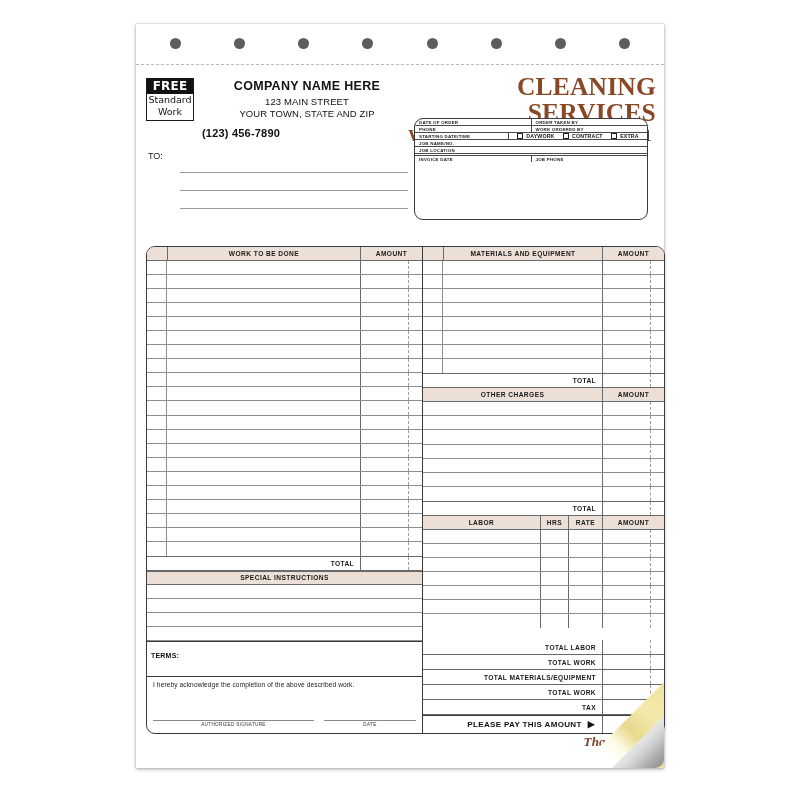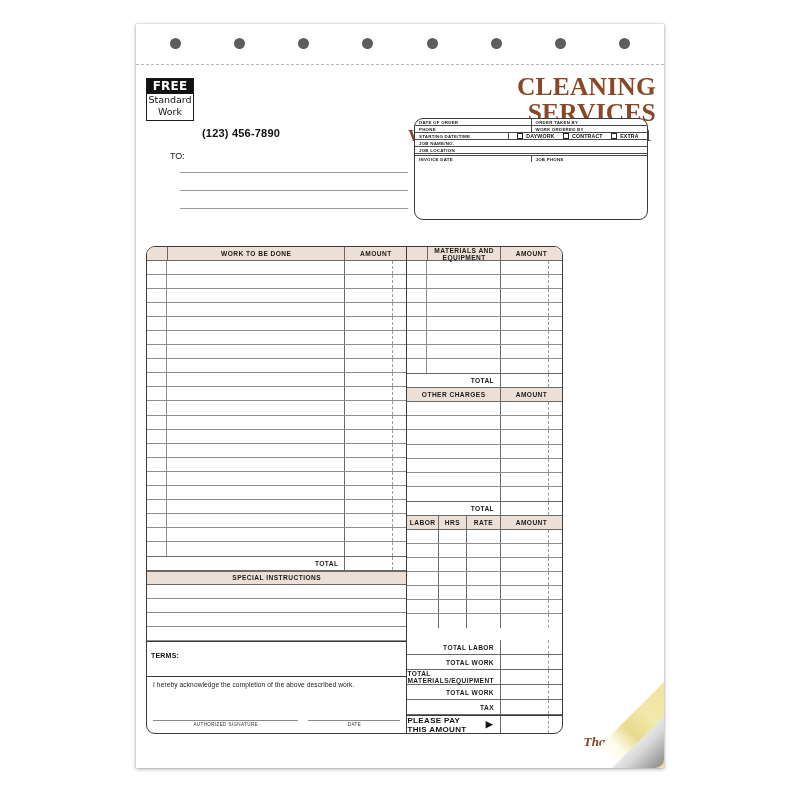--- a/index.html
+++ b/index.html
@@ -53,21 +53,21 @@
   #company { position:absolute; left:66px; top:11px; width:210px; text-align:center; }
   #company-name { font-size:12.5px; font-weight:bold; color:#111; letter-spacing:.3px; }
   #company-street { font-size:9.5px; color:#111; margin-top:3px; letter-spacing:.1px; }
   #company-city { font-size:9.5px; color:#111; margin-top:1px; letter-spacing:.1px; }
 
   #phone {
     position:absolute; left:66px; top:59px; width:210px; 
     font-size:11px; font-weight:bold; color:#111; letter-spacing:.2px;
   }
 
-  #to-label { position:absolute; left:34px; top:83px; font-size:9px; color:#222; }
+  #to-label { position:absolute; left:12px; top:83px; font-size:9px; color:#222; }
   .addr-line { position:absolute; left:44px; width:228px; border-top:1.4px solid #9a9a9a; }
 
   
   #infobox {
     position:absolute; left:278px; top:50px; width:234px; height:102px;
     border:1.3px solid #3a3a3a; border-radius:9px; overflow:hidden; background:#fff;
   }
   .irow { display:flex; width:100%; border-bottom:1px solid #4a4a4a; }
   .irow:last-child { border-bottom:none; }
   .icell { position:relative; flex:1; padding:1px 0 0 4px; overflow:hidden; }
@@ -93,21 +93,21 @@
     font-family:"Liberation Serif", serif;
     font-size:17.5px; font-weight:bold; color:#8a4726; line-height:19px;
   }
   #form-no {
     font-family:"Liberation Serif", serif;
     font-size:16px; color:#3a3a3a; line-height:19px; padding-right:4px;
   }
 
   
   #grid {
-    position:absolute; left:10px; top:222px; width:417px; height:488px;
+    position:absolute; left:10px; top:222px; width:519px; height:488px;
     border:1.4px solid #3a3a3a; border-radius:9px; background:#fff; overflow:hidden;
   }
   #grid-inner { display:flex; width:100%; height:100%; }
   #col-left { width:276px; height:100%; border-right:1.3px solid #3a3a3a; display:flex; flex-direction:column; }
   #col-right { flex:1; height:100%; display:flex; flex-direction:column; }
 
   .hdr {
     background:#ece0d6; border-bottom:1px solid #6a6a6a;
     display:flex; align-items:center; height:14px; flex:none;
   }
@@ -211,20 +211,25 @@
     <div id="perf"></div>
 
     <div id="header">
 
       <div id="logo-box">
         <div id="logo-free">FREE</div>
         <div class="logo-l">Standard</div>
         <div class="logo-l">Work</div>
       </div>
 
+      <div id="company">
+        <div id="company-name">COMPANY NAME HERE</div>
+        <div id="company-street">123 MAIN STREET</div>
+        <div id="company-city">YOUR TOWN, STATE AND ZIP</div>
+      </div>
 
       <div id="phone">(123) 456-7890</div>
       <div id="to-label">TO:</div>
 
       <div class="addr-line" style="top:104px"></div>
       <div class="addr-line" style="top:122px"></div>
       <div class="addr-line" style="top:140px"></div>
 
       <div id="title-wrap">
         <div id="title-main">CLEANING SERVICES</div>

